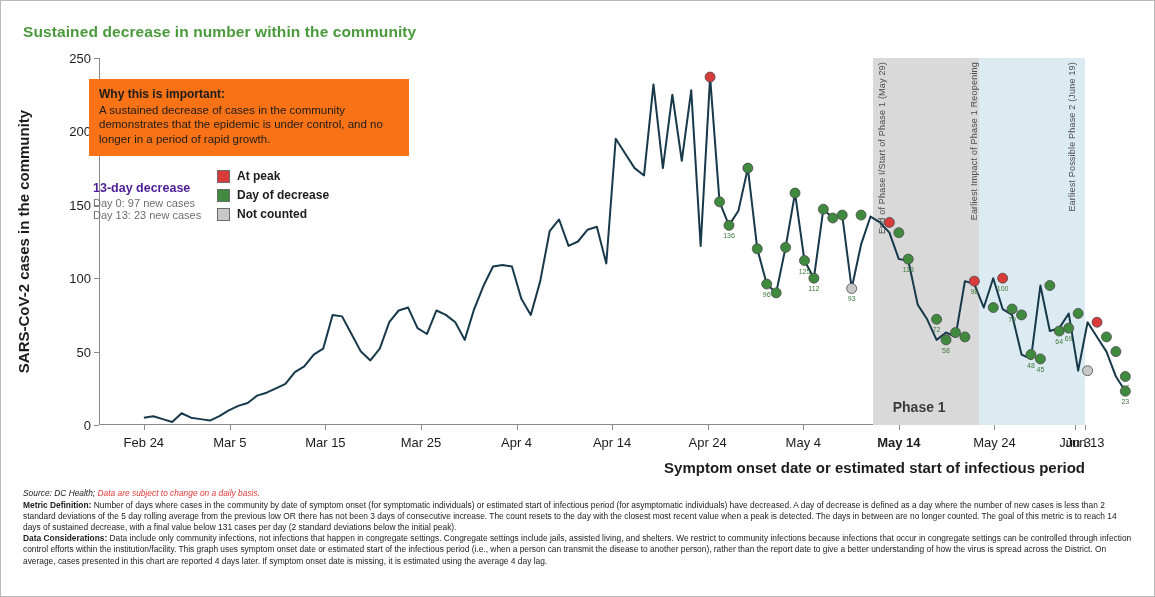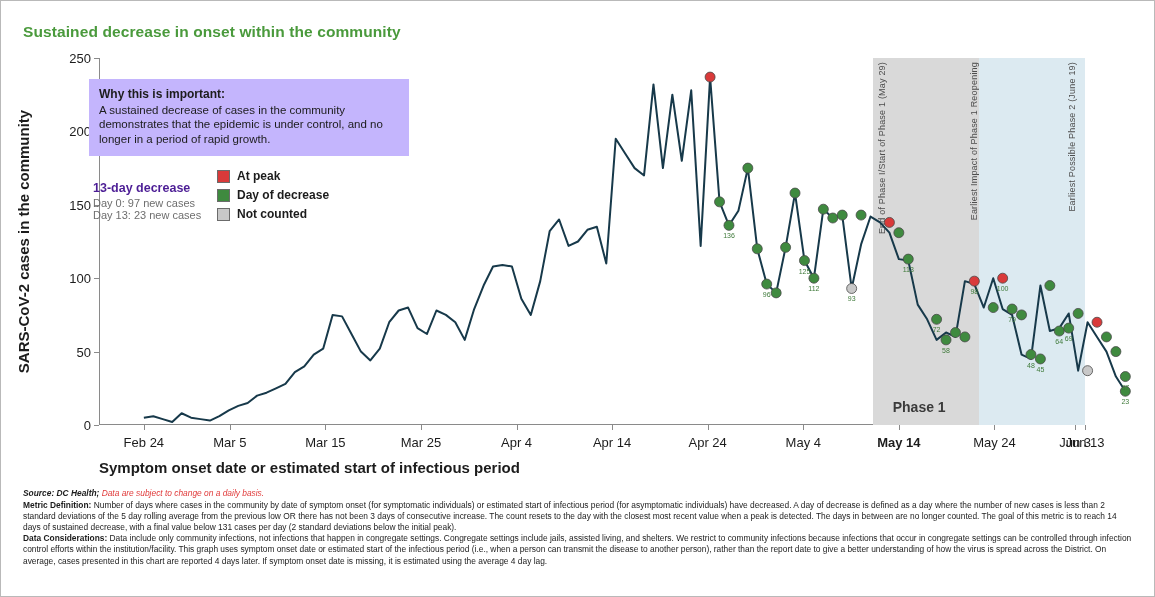--- a/index.html
+++ b/index.html
@@ -81,30 +81,30 @@
     left:14px; top:57px;
     width:367px; height:18px;
     transform-origin:0 0;
     transform:rotate(-90deg) translateX(-367px);
     text-align:center;
     font-size:15px; font-weight:bold; color:#1c1c1c;
   }
   #xlabel {
     position:absolute;
     left:98px; top:458px; width:986px;
-    text-align:left;
+    text-align:right;
     font-size:15px; font-weight:bold; color:#1c1c1c;
   }
   
   svg.series { position:absolute; inset:0; overflow:visible; }
   
   #callout {
     position:absolute; left:88px; top:78px;
     width:320px;
-    background:#c4b5fd;
+    background:#f97316;
     padding:8px 10px 10px 10px;
     box-sizing:border-box;
   }
   #callout .h { font-size:12px; font-weight:bold; color:#1c1c1c; margin-bottom:2px; }
   #callout .b { font-size:11.5px; color:#1c1c1c; line-height:1.25; }
   
   #legend {
     position:absolute; left:216px; top:168px;
     font-size:12px;
   }
@@ -131,31 +131,31 @@
     position:absolute;
     font-size:7px; color:#3f7a3a;
     transform:translate(-50%,0);
     white-space:nowrap;
   }
   
   #notes {
     position:absolute; left:22px; top:487px; right:18px;
     font-size:8.4px; color:#1c1c1c; line-height:1.32;
   }
-  #notes .src { font-weight:bold; font-style:italic; }
+  #notes .src { font-weight:normal; font-style:italic; }
   #notes .srcred { color:#e03a3a; font-style:italic; font-weight:normal; }
   #notes p { margin:0 0 0.5px 0; }
   #notes b { font-weight:bold; }
 </style>
 </head>
 <body>
 
 <div id="page">
 
-  <div id="title">Sustained decrease in onset within the community</div>
+  <div id="title">Sustained decrease in number within the community</div>
 
   <div id="ylabel">SARS-CoV-2 cases in the community</div>
   <div id="xlabel">Symptom onset date or estimated start of infectious period</div>
 
   <div id="plot">
     <div class="frame"></div>
     <div id="bands">
         <div class="band grey" style="left: 774.01px; width: 106.488px;"></div>
         <div class="band blue" style="left: 880.498px; width: 105.502px;"></div>
       </div>

